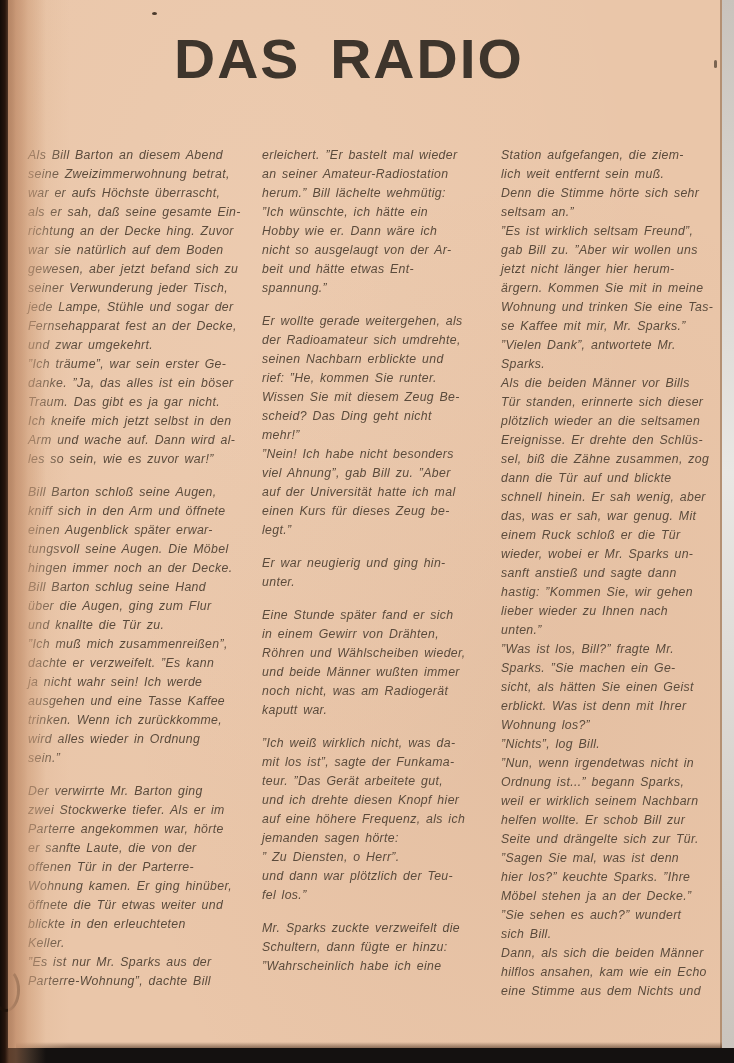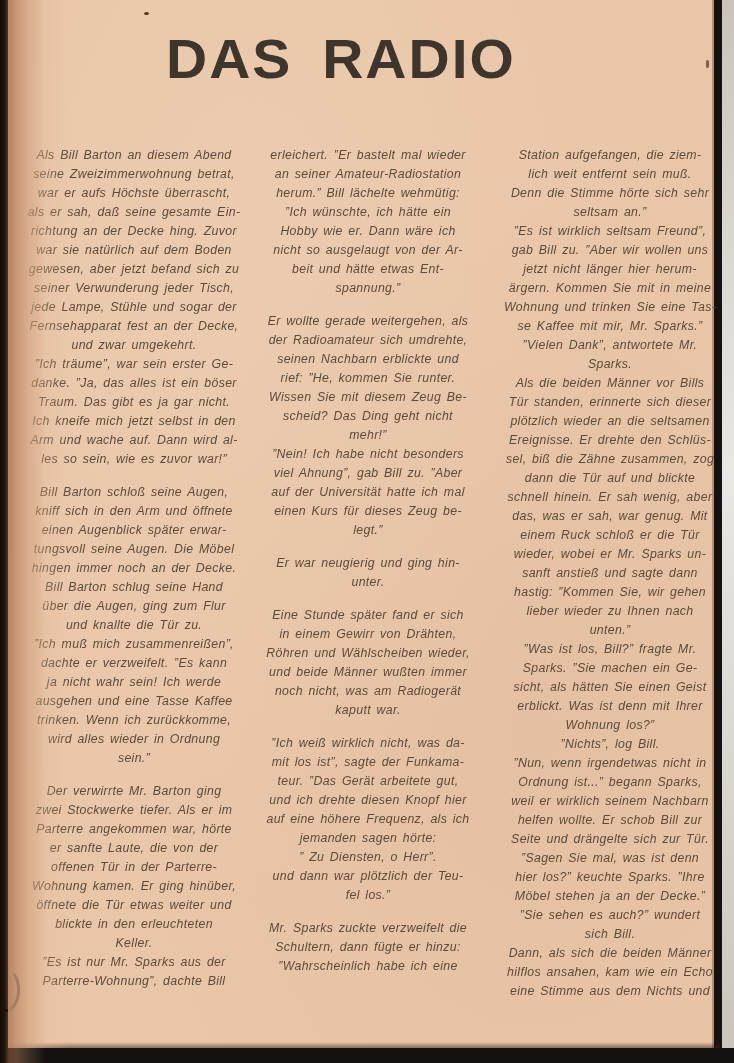--- a/index.html
+++ b/index.html
@@ -3,27 +3,26 @@
 <meta charset="utf-8">
 <style>
   html,body{margin:0;padding:0;}
   body{
     width:734px;height:1063px;
     position:relative;overflow:hidden;
     background:var(--backdrop,#141110);
     font-family:"Liberation Sans",sans-serif;
   }
   .paper{
-    position:absolute;left:0;top:0;width:712px;height:1048px;
+    position:absolute;left:8px;top:0;width:712px;height:1048px;
     background:
       radial-gradient(ellipse at 35% 25%, rgba(255,244,230,0.10), transparent 60%),
       radial-gradient(ellipse at 75% 70%, rgba(140,90,55,0.06), transparent 55%),
       var(--paper,#eac6a9);
     border-right:2px solid #b49072;
-    text-align:center;
   }
   .edge-right{
     position:absolute;right:0;top:0;width:12px;height:1048px;
     background:linear-gradient(to bottom,#c9c3bc,#e9e7e3 45%,#cac4bd);
   }
   .spine{
     position:absolute;left:0;top:0;width:46px;height:1063px;
     background:linear-gradient(to right,
       #120b07 0px,#26150d 5px,#5e3f2c 9px,
       rgba(160,110,78,0.55) 16px,rgba(200,150,112,0.25) 28px,rgba(220,180,145,0) 46px);

